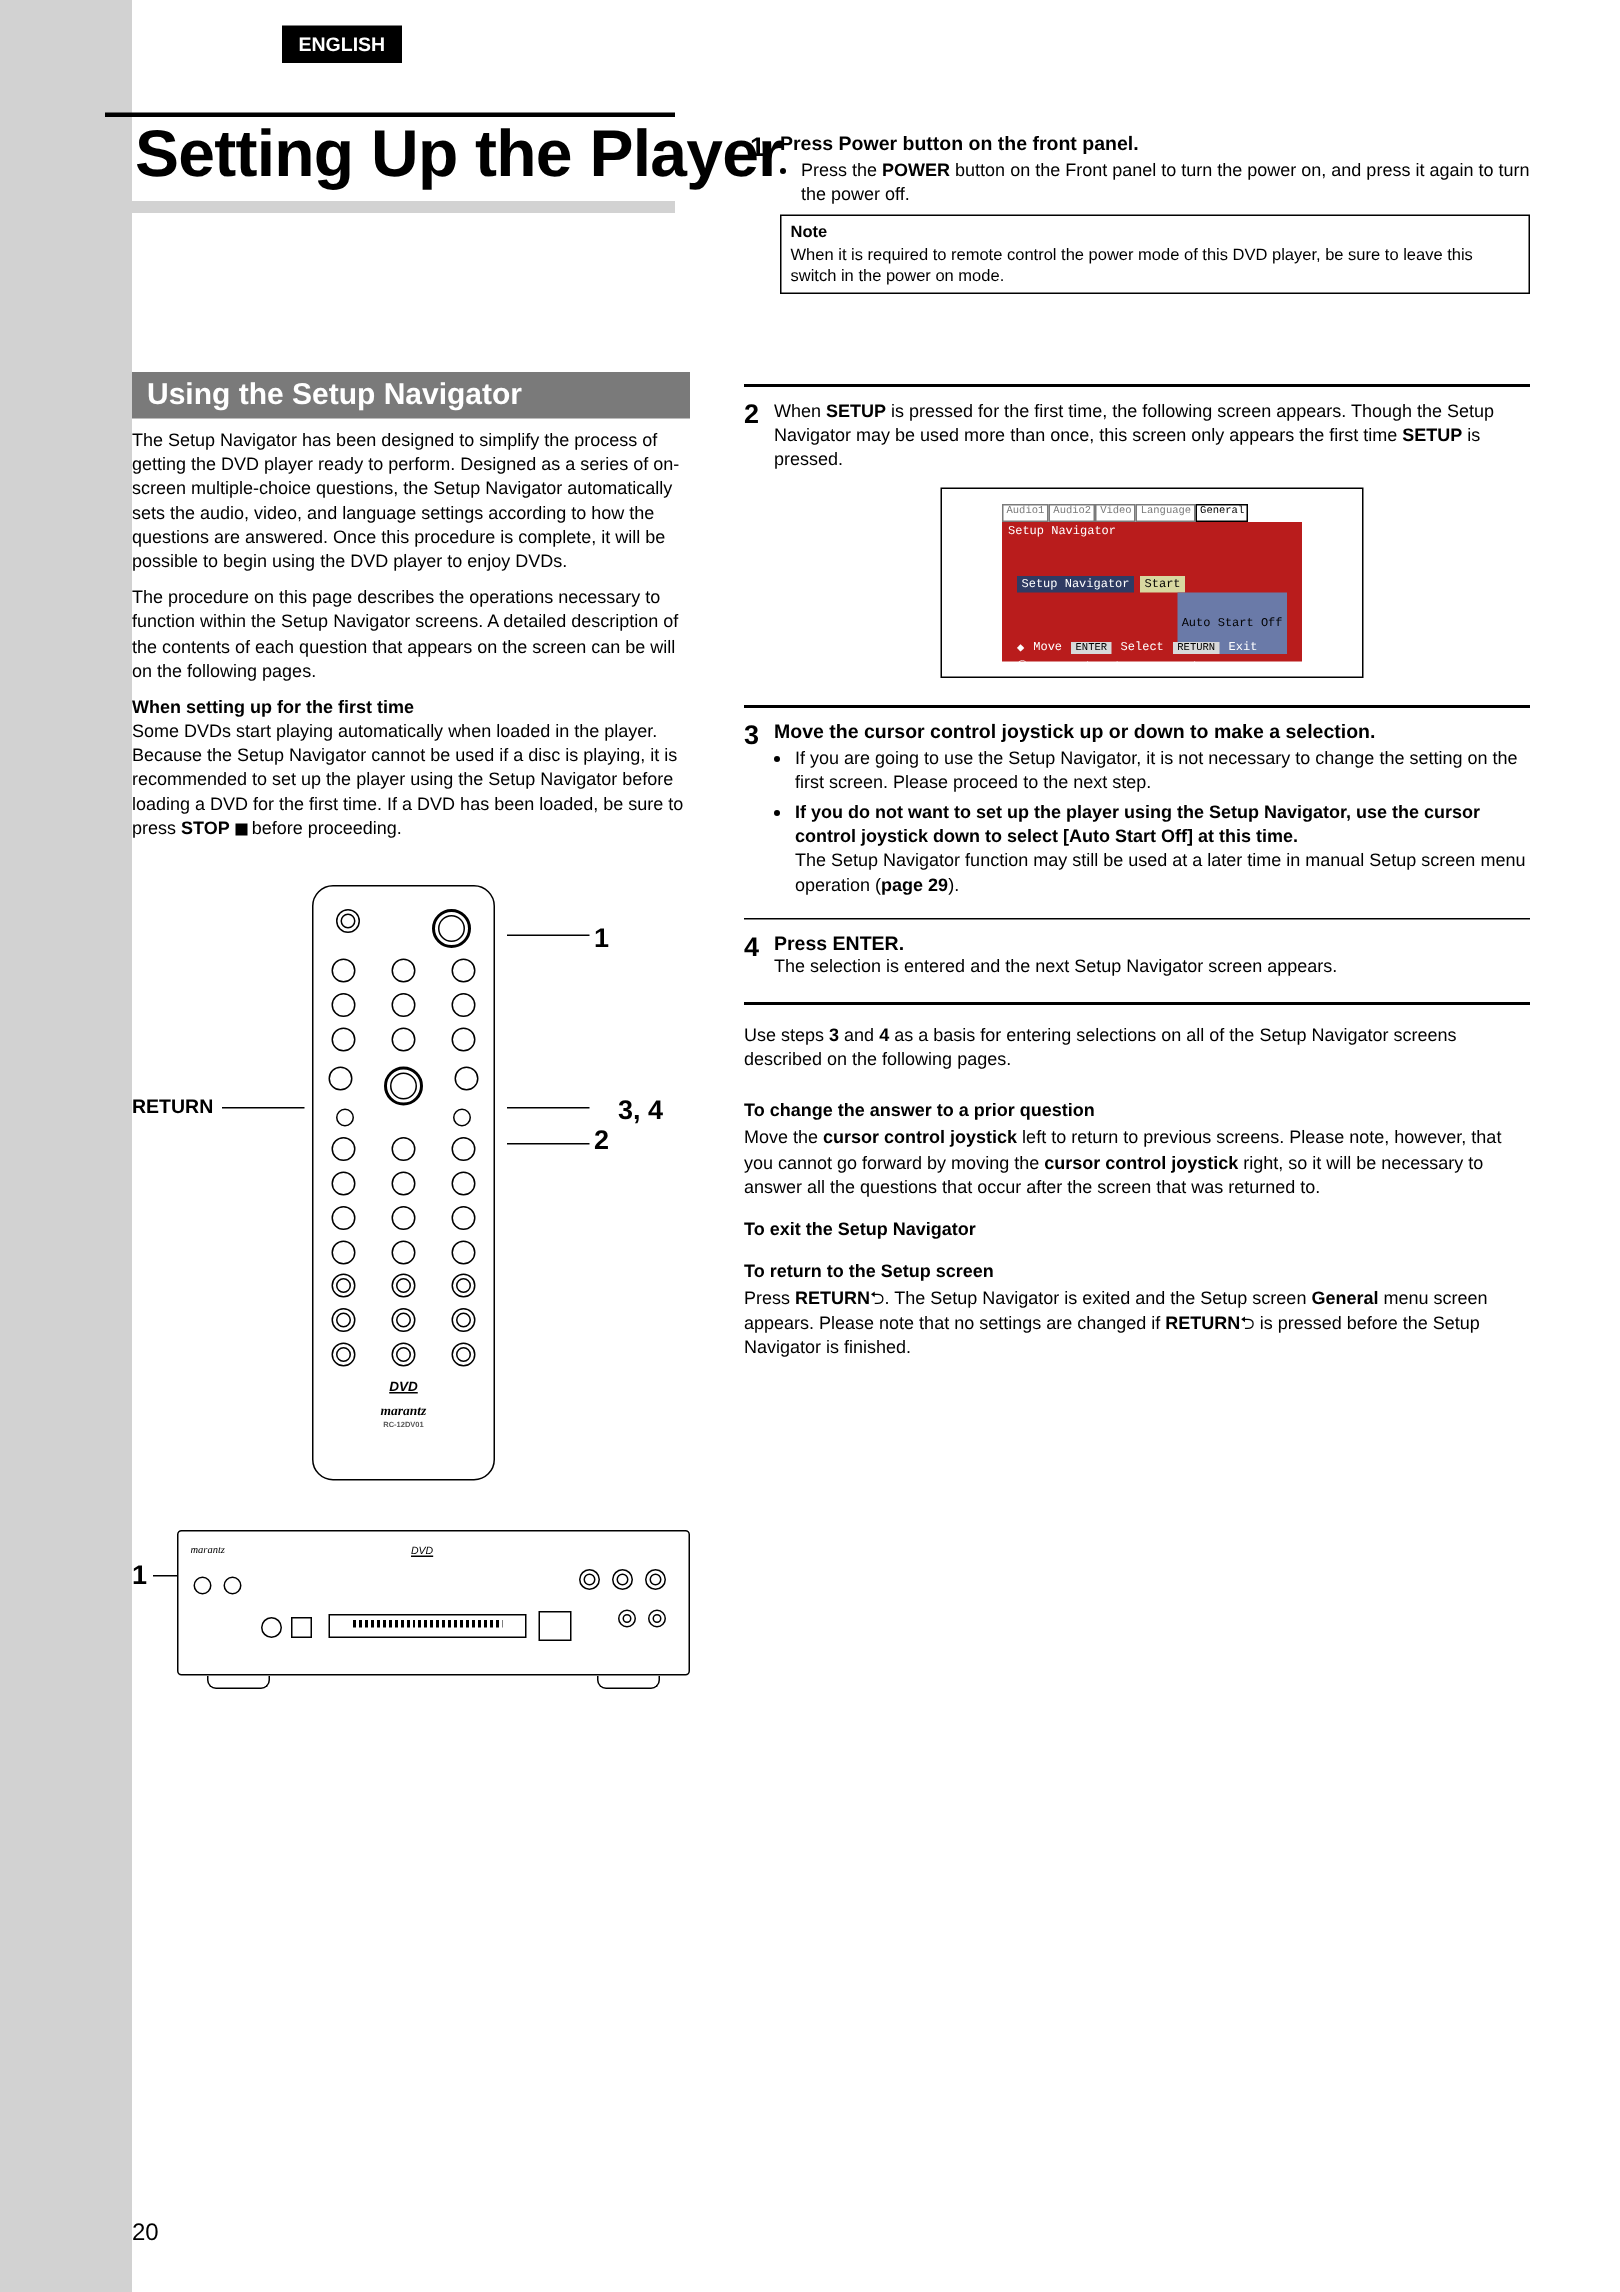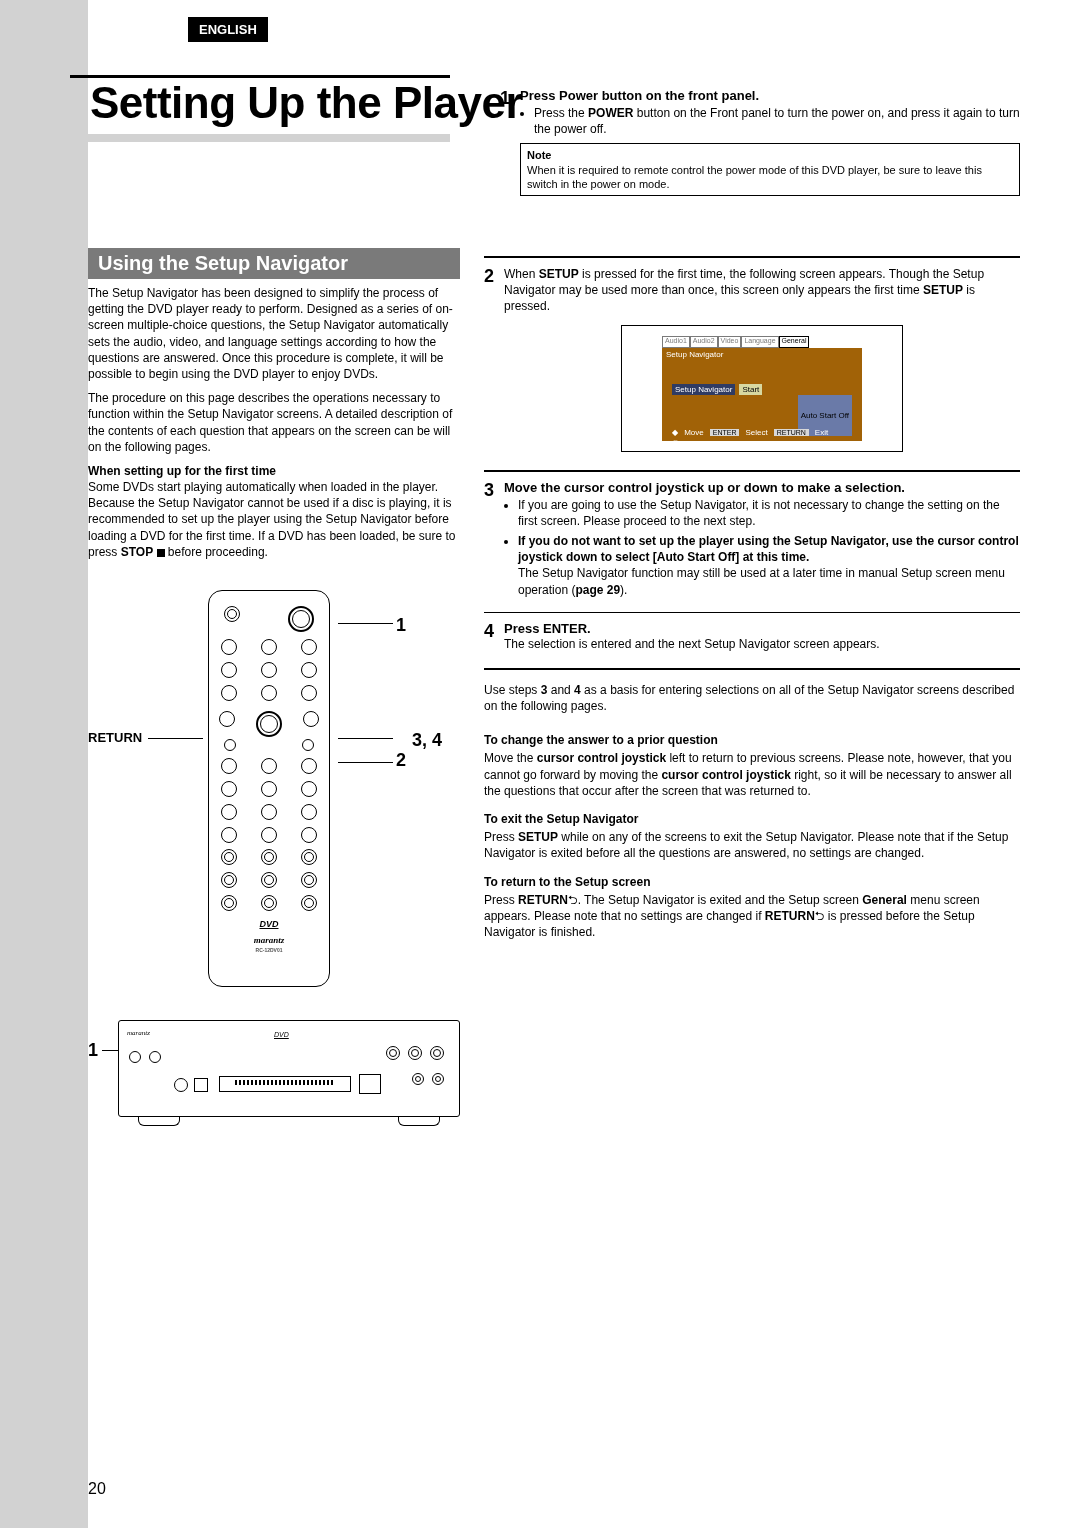--- a/index.html
+++ b/index.html
@@ -58,21 +58,21 @@
     width: 380px;
     height: 8px;
     background: #d2d2d2;
   }
   .columns {
     position: absolute;
     left: 88px;
     top: 248px;
     right: 60px;
     display: flex;
-    gap: 24px;
+    gap: 36px;
   }
   .col-left {
     width: 372px;
   }
   .col-right {
     flex: 1;
   }
   .sect-bar {
     background: #7a7a7a;
     color: #fff;
@@ -115,22 +115,23 @@
     height: 125px;
     margin: 10px auto;
     background: #fff;
     border: 1px solid #000;
     position: relative;
     font-size: 8px;
   }
   .screen-inner {
     position: absolute;
     left: 40px; right: 40px; top: 10px; bottom: 10px;
-    background: #a16207;
+    background: #b91c1c;
     color: #fff;
+    font-family: Liberation Mono, monospace;
   }
   .tabs-row { display:flex; height:12px; background:#fff; }
   .tabs-row span { border:1px solid #7a7a7a; padding:0 2px; font-size:7px; color:#7a7a7a; }
   .tabs-row span.active { background:#fff; color:#000; border-color:#000; }
   .screen-label { color:#fff; font-size:8px; padding:2px 4px; }
   .screen-mid { position:absolute; top:48px; left:10px; right:10px; font-size:8px; }
   .screen-mid .row { display:flex; gap:4px; }
   .screen-mid .lbl { background:#2f3b63; color:#fff; padding:1px 3px; }
   .screen-mid .val { background:#d8d8a0; color:#000; padding:1px 3px; }
   .screen-mid .val2 { background:#6a7aa8; color:#000; padding:16px 3px; margin-left:auto; }
@@ -416,23 +417,20 @@
       <p style="margin-top:12px">
         <span>Use steps </span><span class="bold">3</span><span> and </span><span class="bold">4</span><span> as a basis for entering selections on all of the Setup Navigator screens described on the following pages.</span>
       </p>
 
       <p class="bold" style="margin-top:18px;margin-bottom:2px">To change the answer to a prior question</p>
       <p>
         <span>Move the </span><span class="bold">cursor control joystick</span><span> left to return to previous screens. Please note, however, that you cannot go forward by moving the </span><span class="bold">cursor control joystick</span><span> right, so it will be necessary to answer all the questions that occur after the screen that was returned to.</span>
       </p>
 
       <p class="bold" style="margin-top:12px;margin-bottom:2px">To exit the Setup Navigator</p>
-      <p>
-        <span>Press </span><span class="bold">SETUP</span><span> while on any of the screens to exit the Setup Navigator. Please note that if the Setup Navigator is exited before all the questions are answered, no settings are changed.</span>
-      </p>
 
       <p class="bold" style="margin-top:12px;margin-bottom:2px">To return to the Setup screen</p>
       <p>
         <span>Press </span><span class="bold">RETURN</span><span>⮌</span><span>. The Setup Navigator is exited and the Setup screen </span><span class="bold">General</span><span> menu screen appears. Please note that no settings are changed if </span><span class="bold">RETURN</span><span>⮌</span><span> is pressed before the Setup Navigator is finished.</span>
       </p>
 
     </div>
   </div>
 
   <div class="page-num">20</div>

